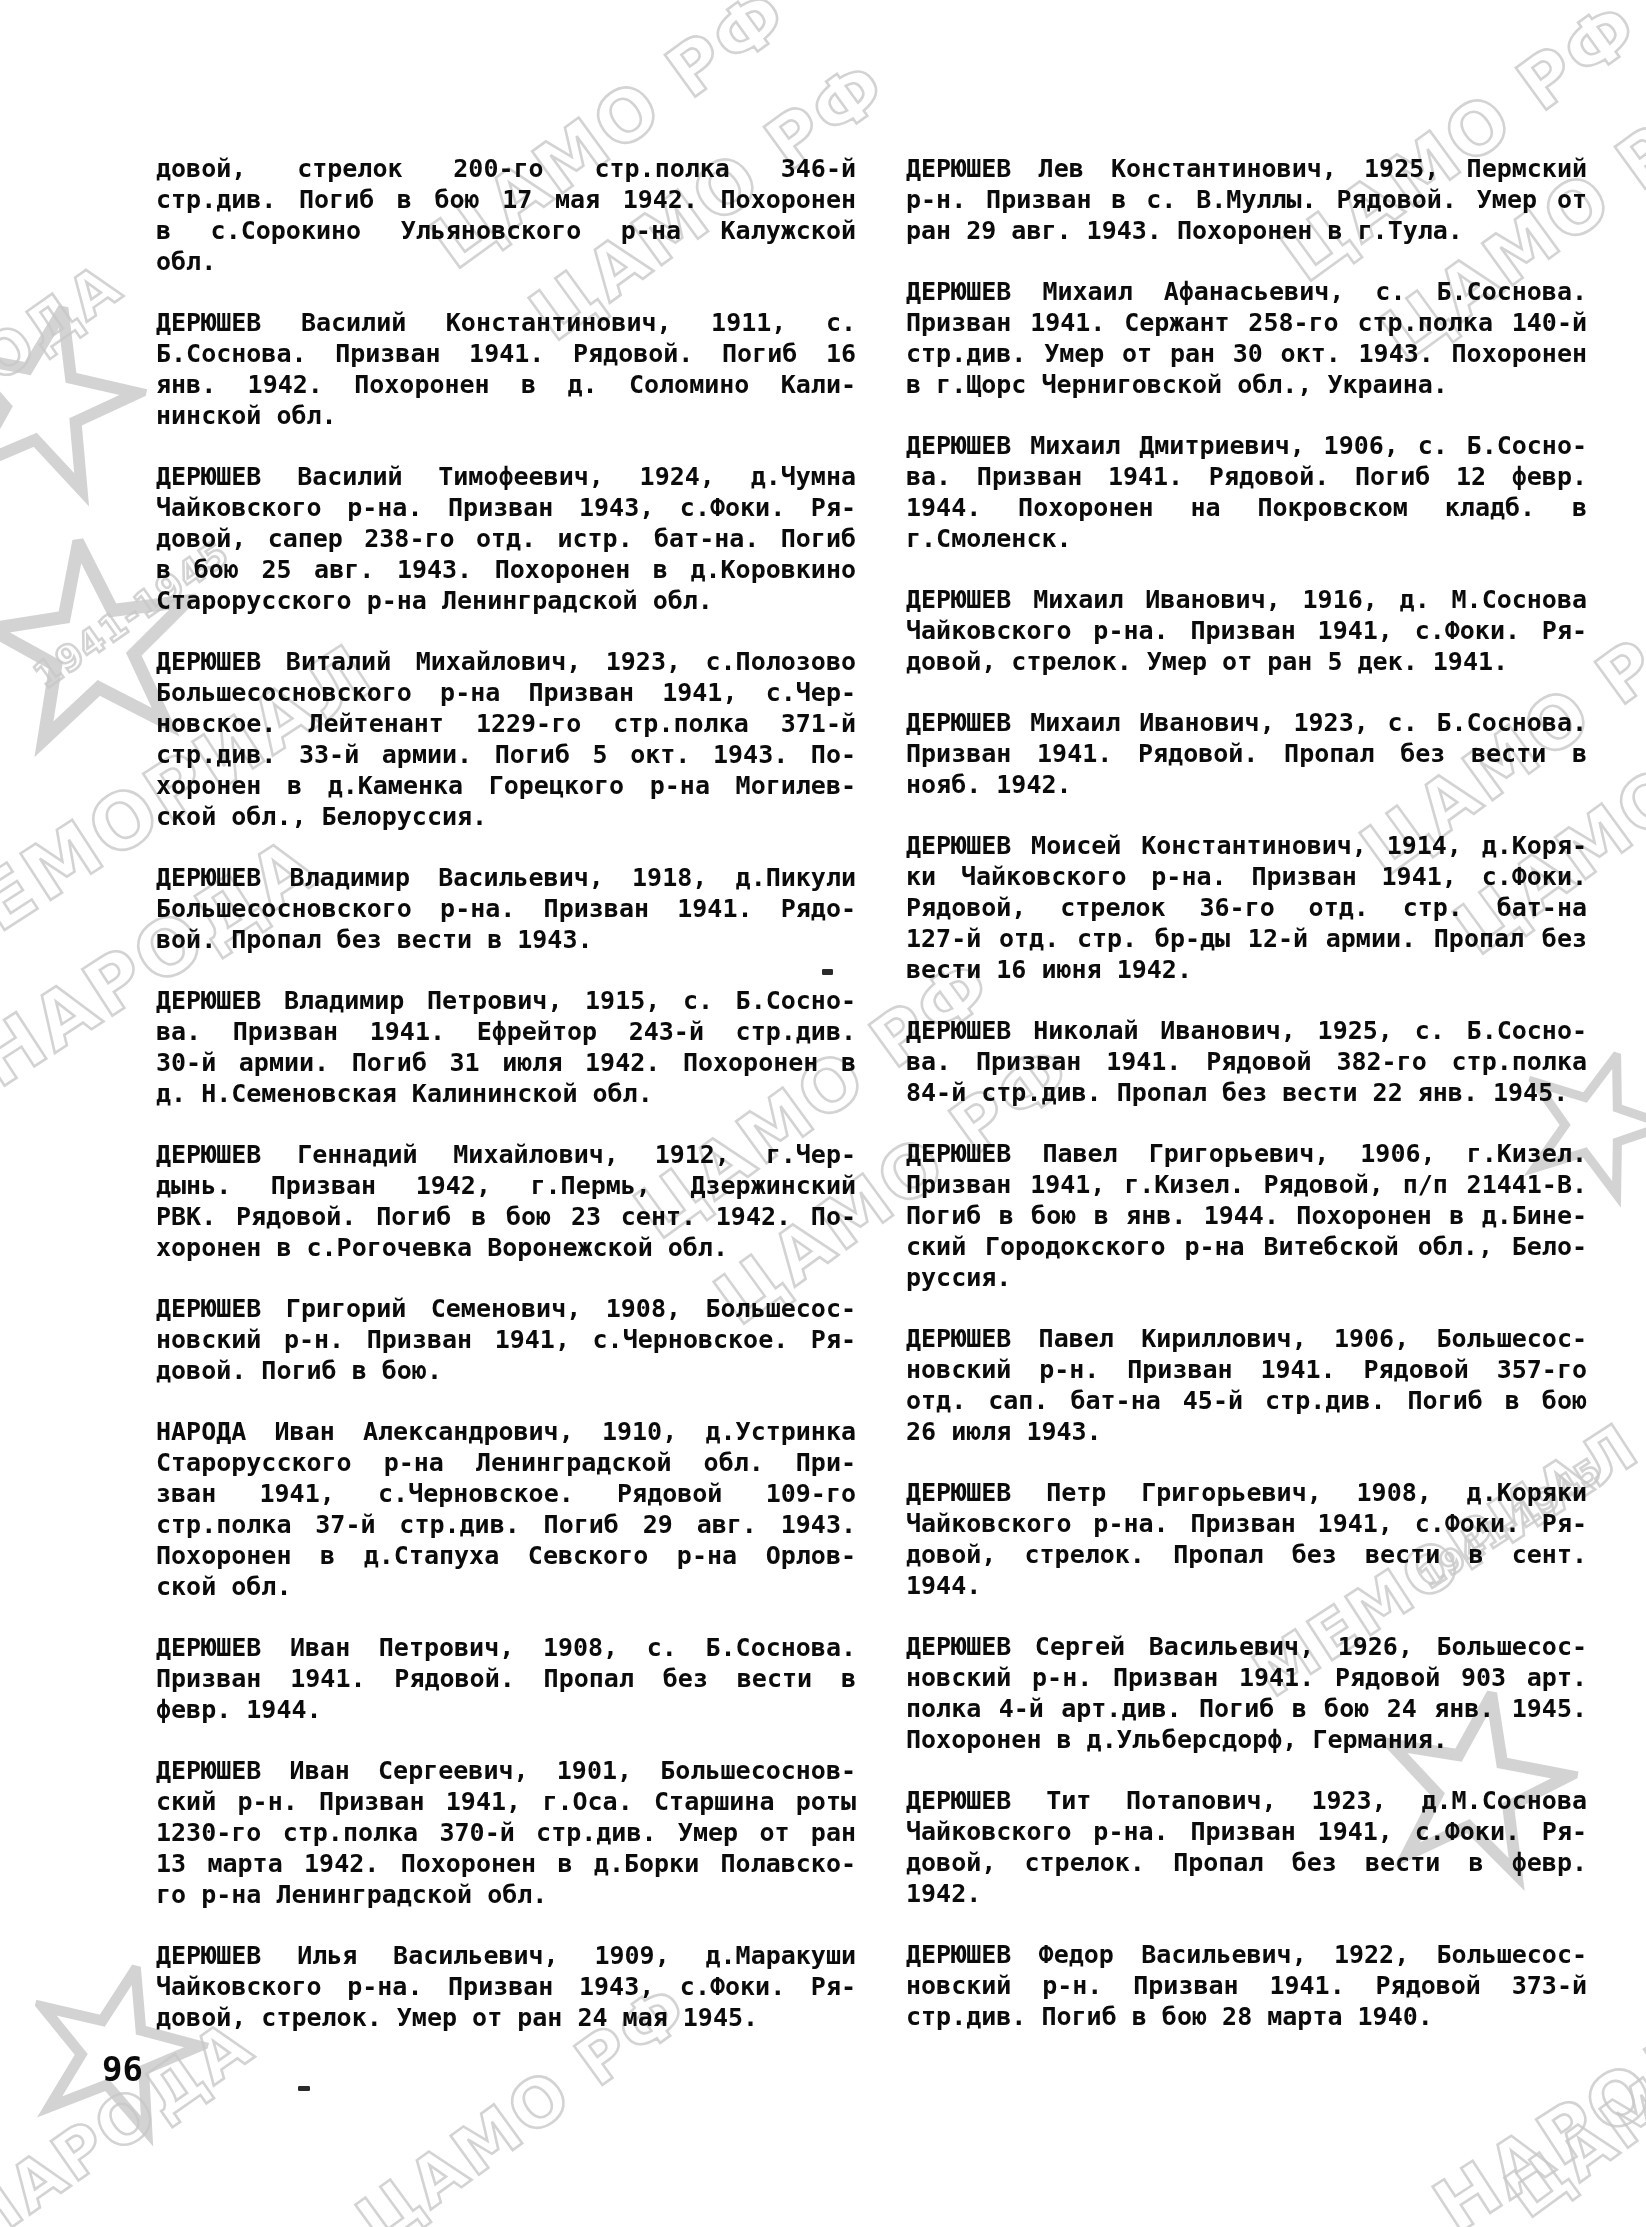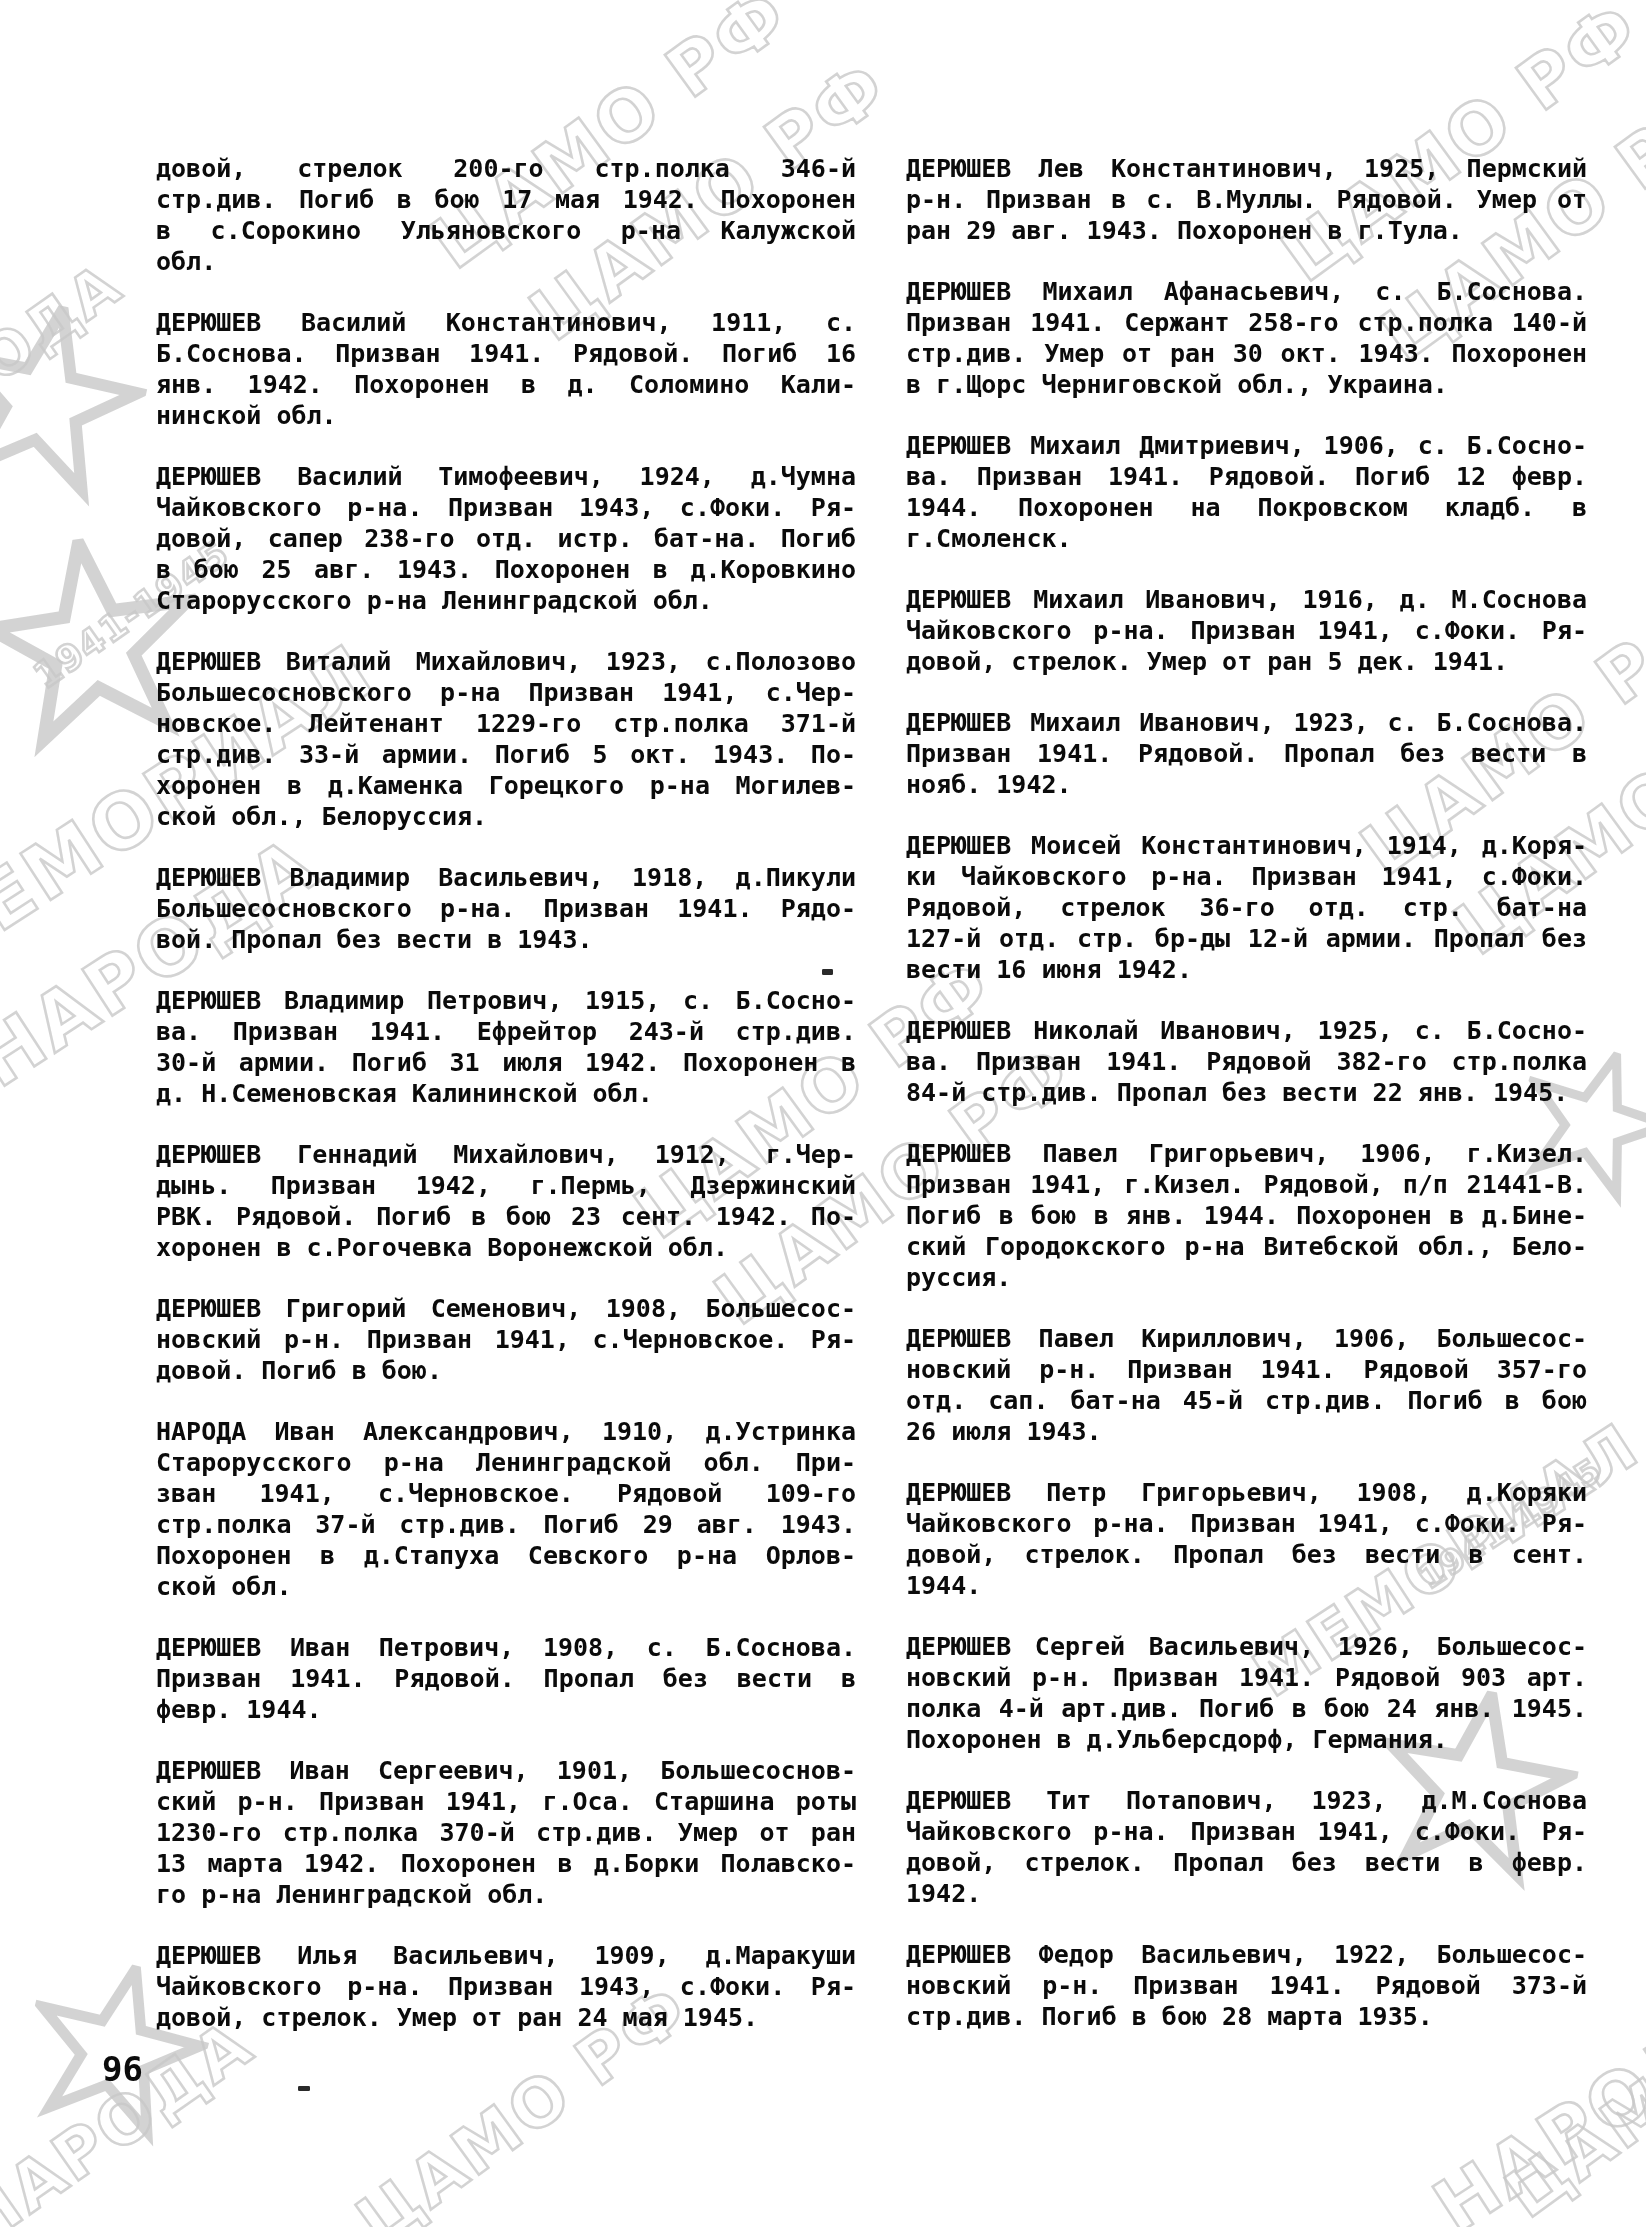--- a/index.html
+++ b/index.html
@@ -244,21 +244,21 @@
       </div>
       <div class="entry">
         <div class="line">ДЕРЮШЕВ Тит Потапович, 1923, д.М.Соснова</div>
         <div class="line">Чайковского р-на. Призван 1941, с.Фоки. Ря-</div>
         <div class="line">довой, стрелок. Пропал без вести в февр.</div>
         <div class="line last">1942.</div>
       </div>
       <div class="entry">
         <div class="line">ДЕРЮШЕВ Федор Васильевич, 1922, Большесос-</div>
         <div class="line">новский р-н. Призван 1941. Рядовой 373-й</div>
-        <div class="line last">стр.див. Погиб в бою 28 марта 1935.</div>
+        <div class="line last">стр.див. Погиб в бою 28 марта 1940.</div>
       </div>
     </div>
 
   <div class="page-num">96</div>
 
   <div class="speck" style="left:822px;top:969px;width:10.6px;height:6px;"></div>
   <div class="speck" style="left:298px;top:2086px;width:12px;height:4.6px;"></div>
 </div>
 
 

